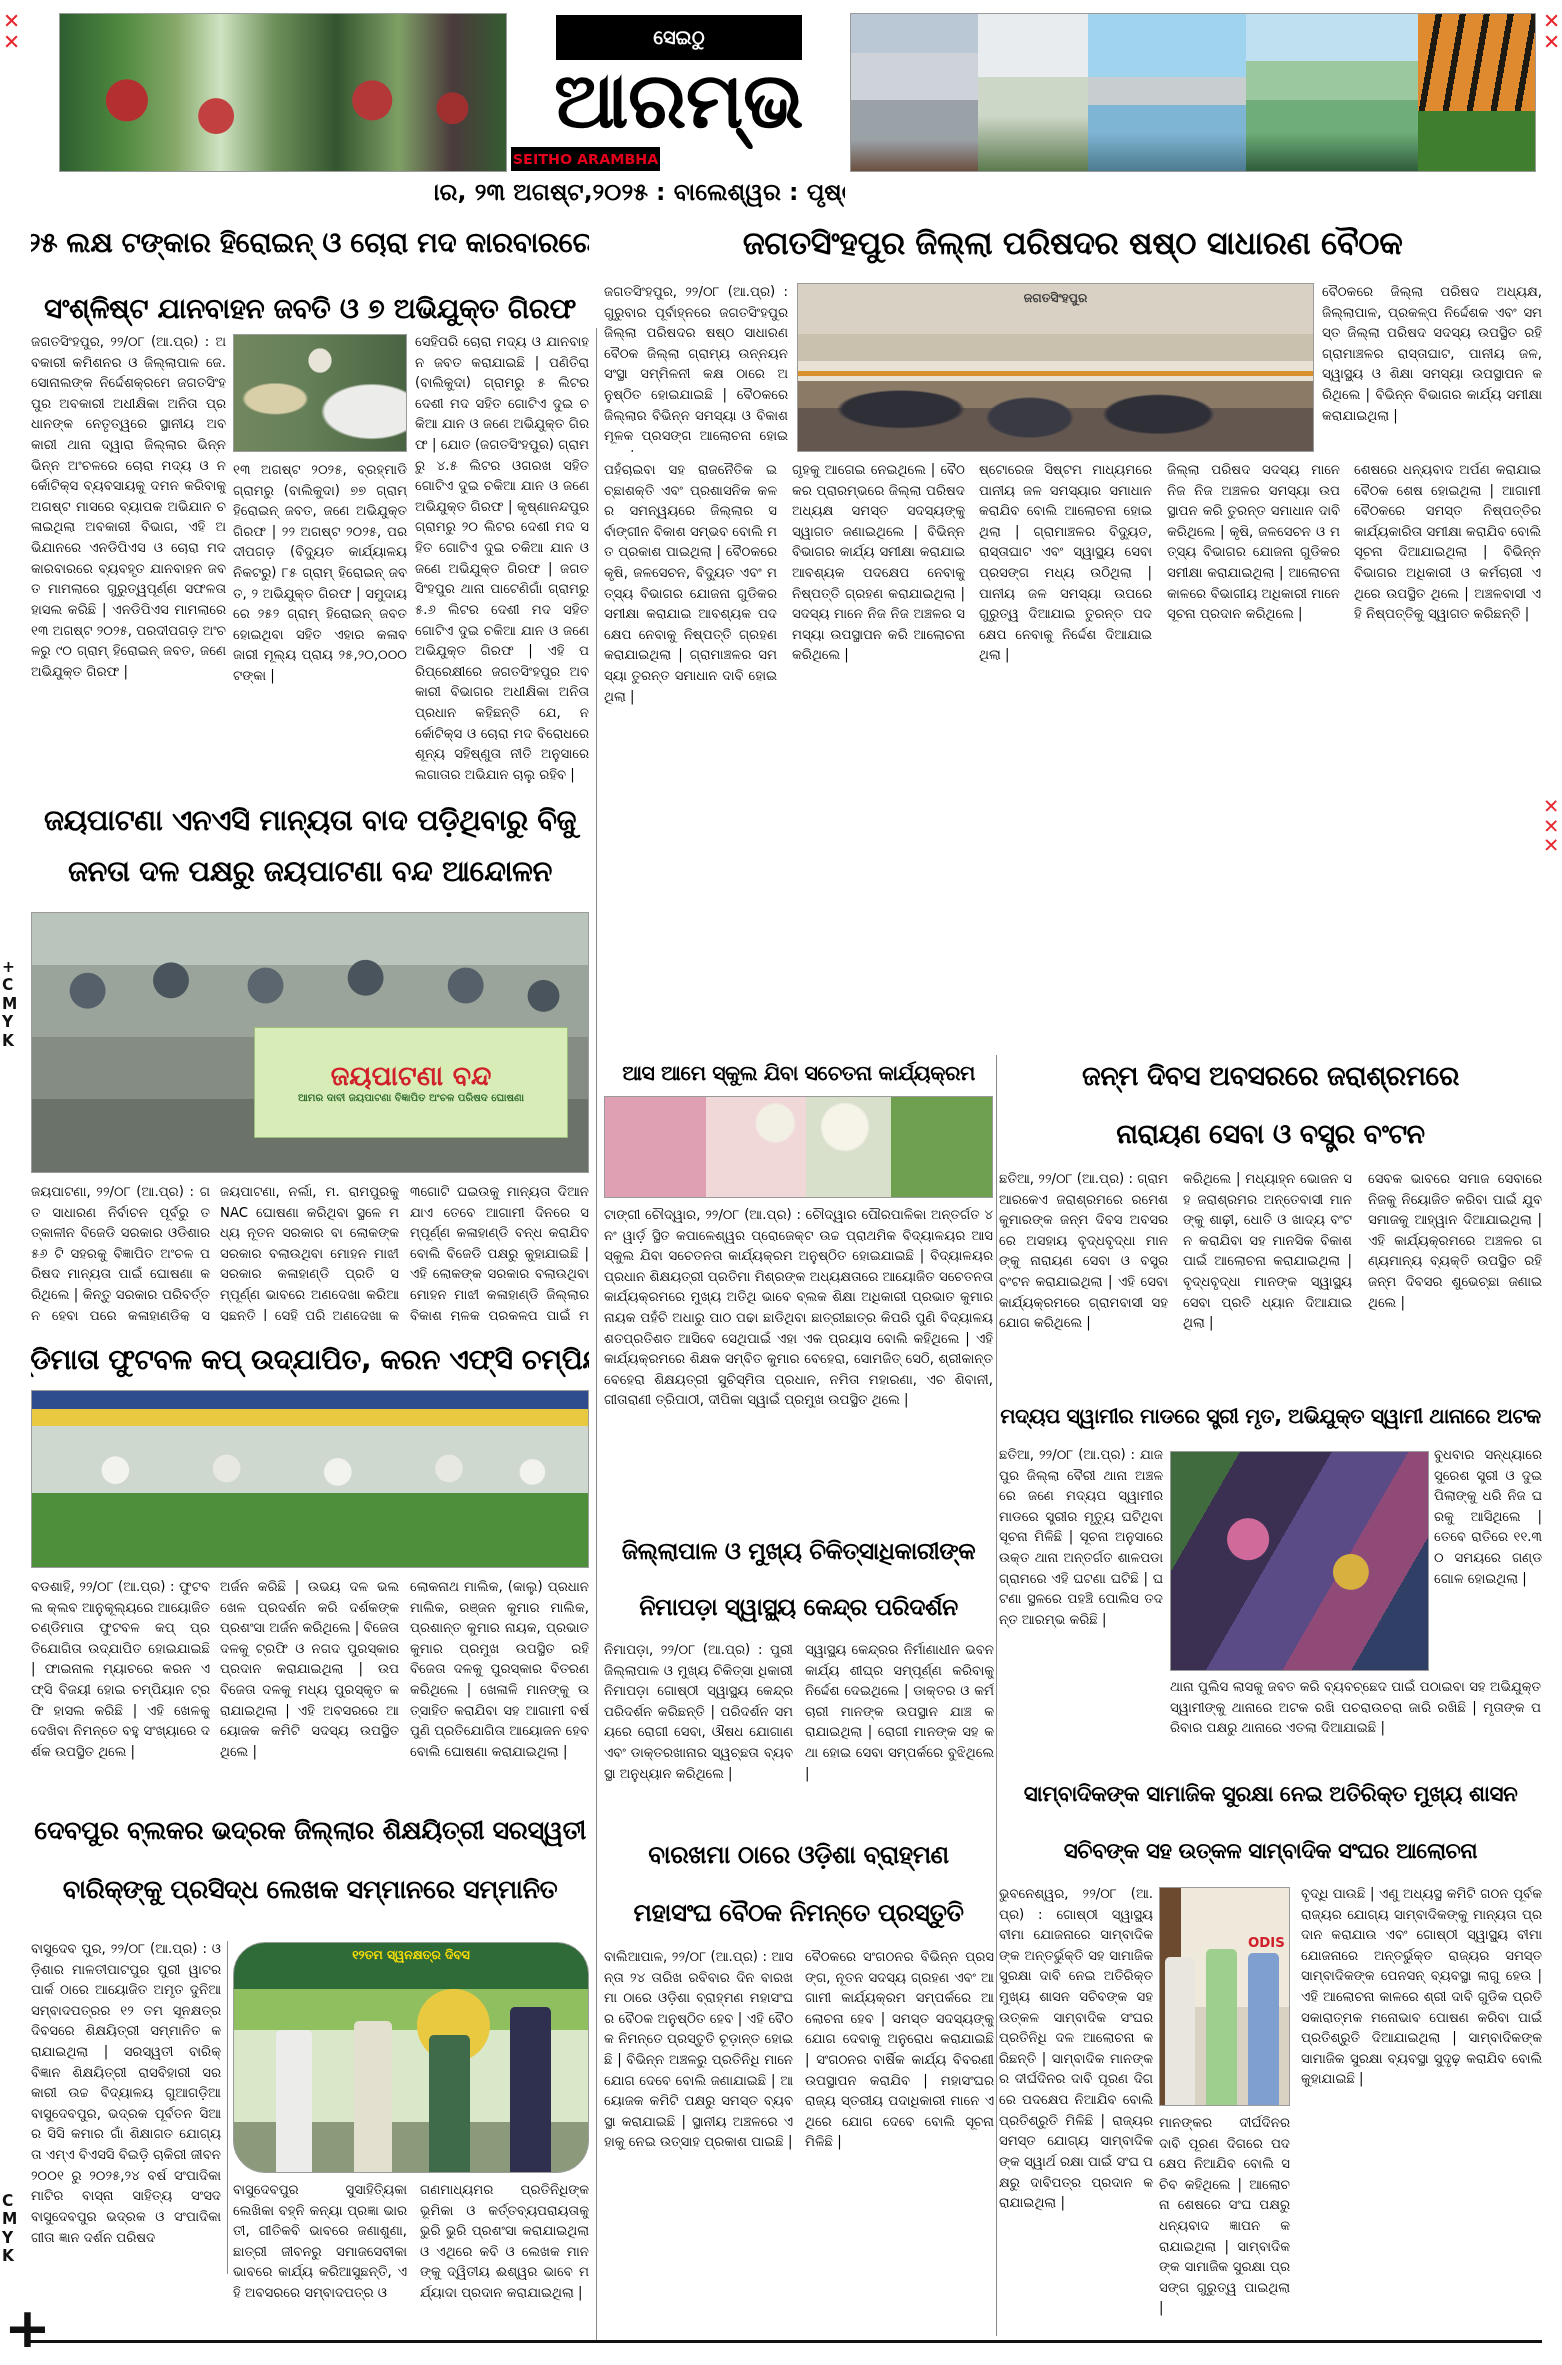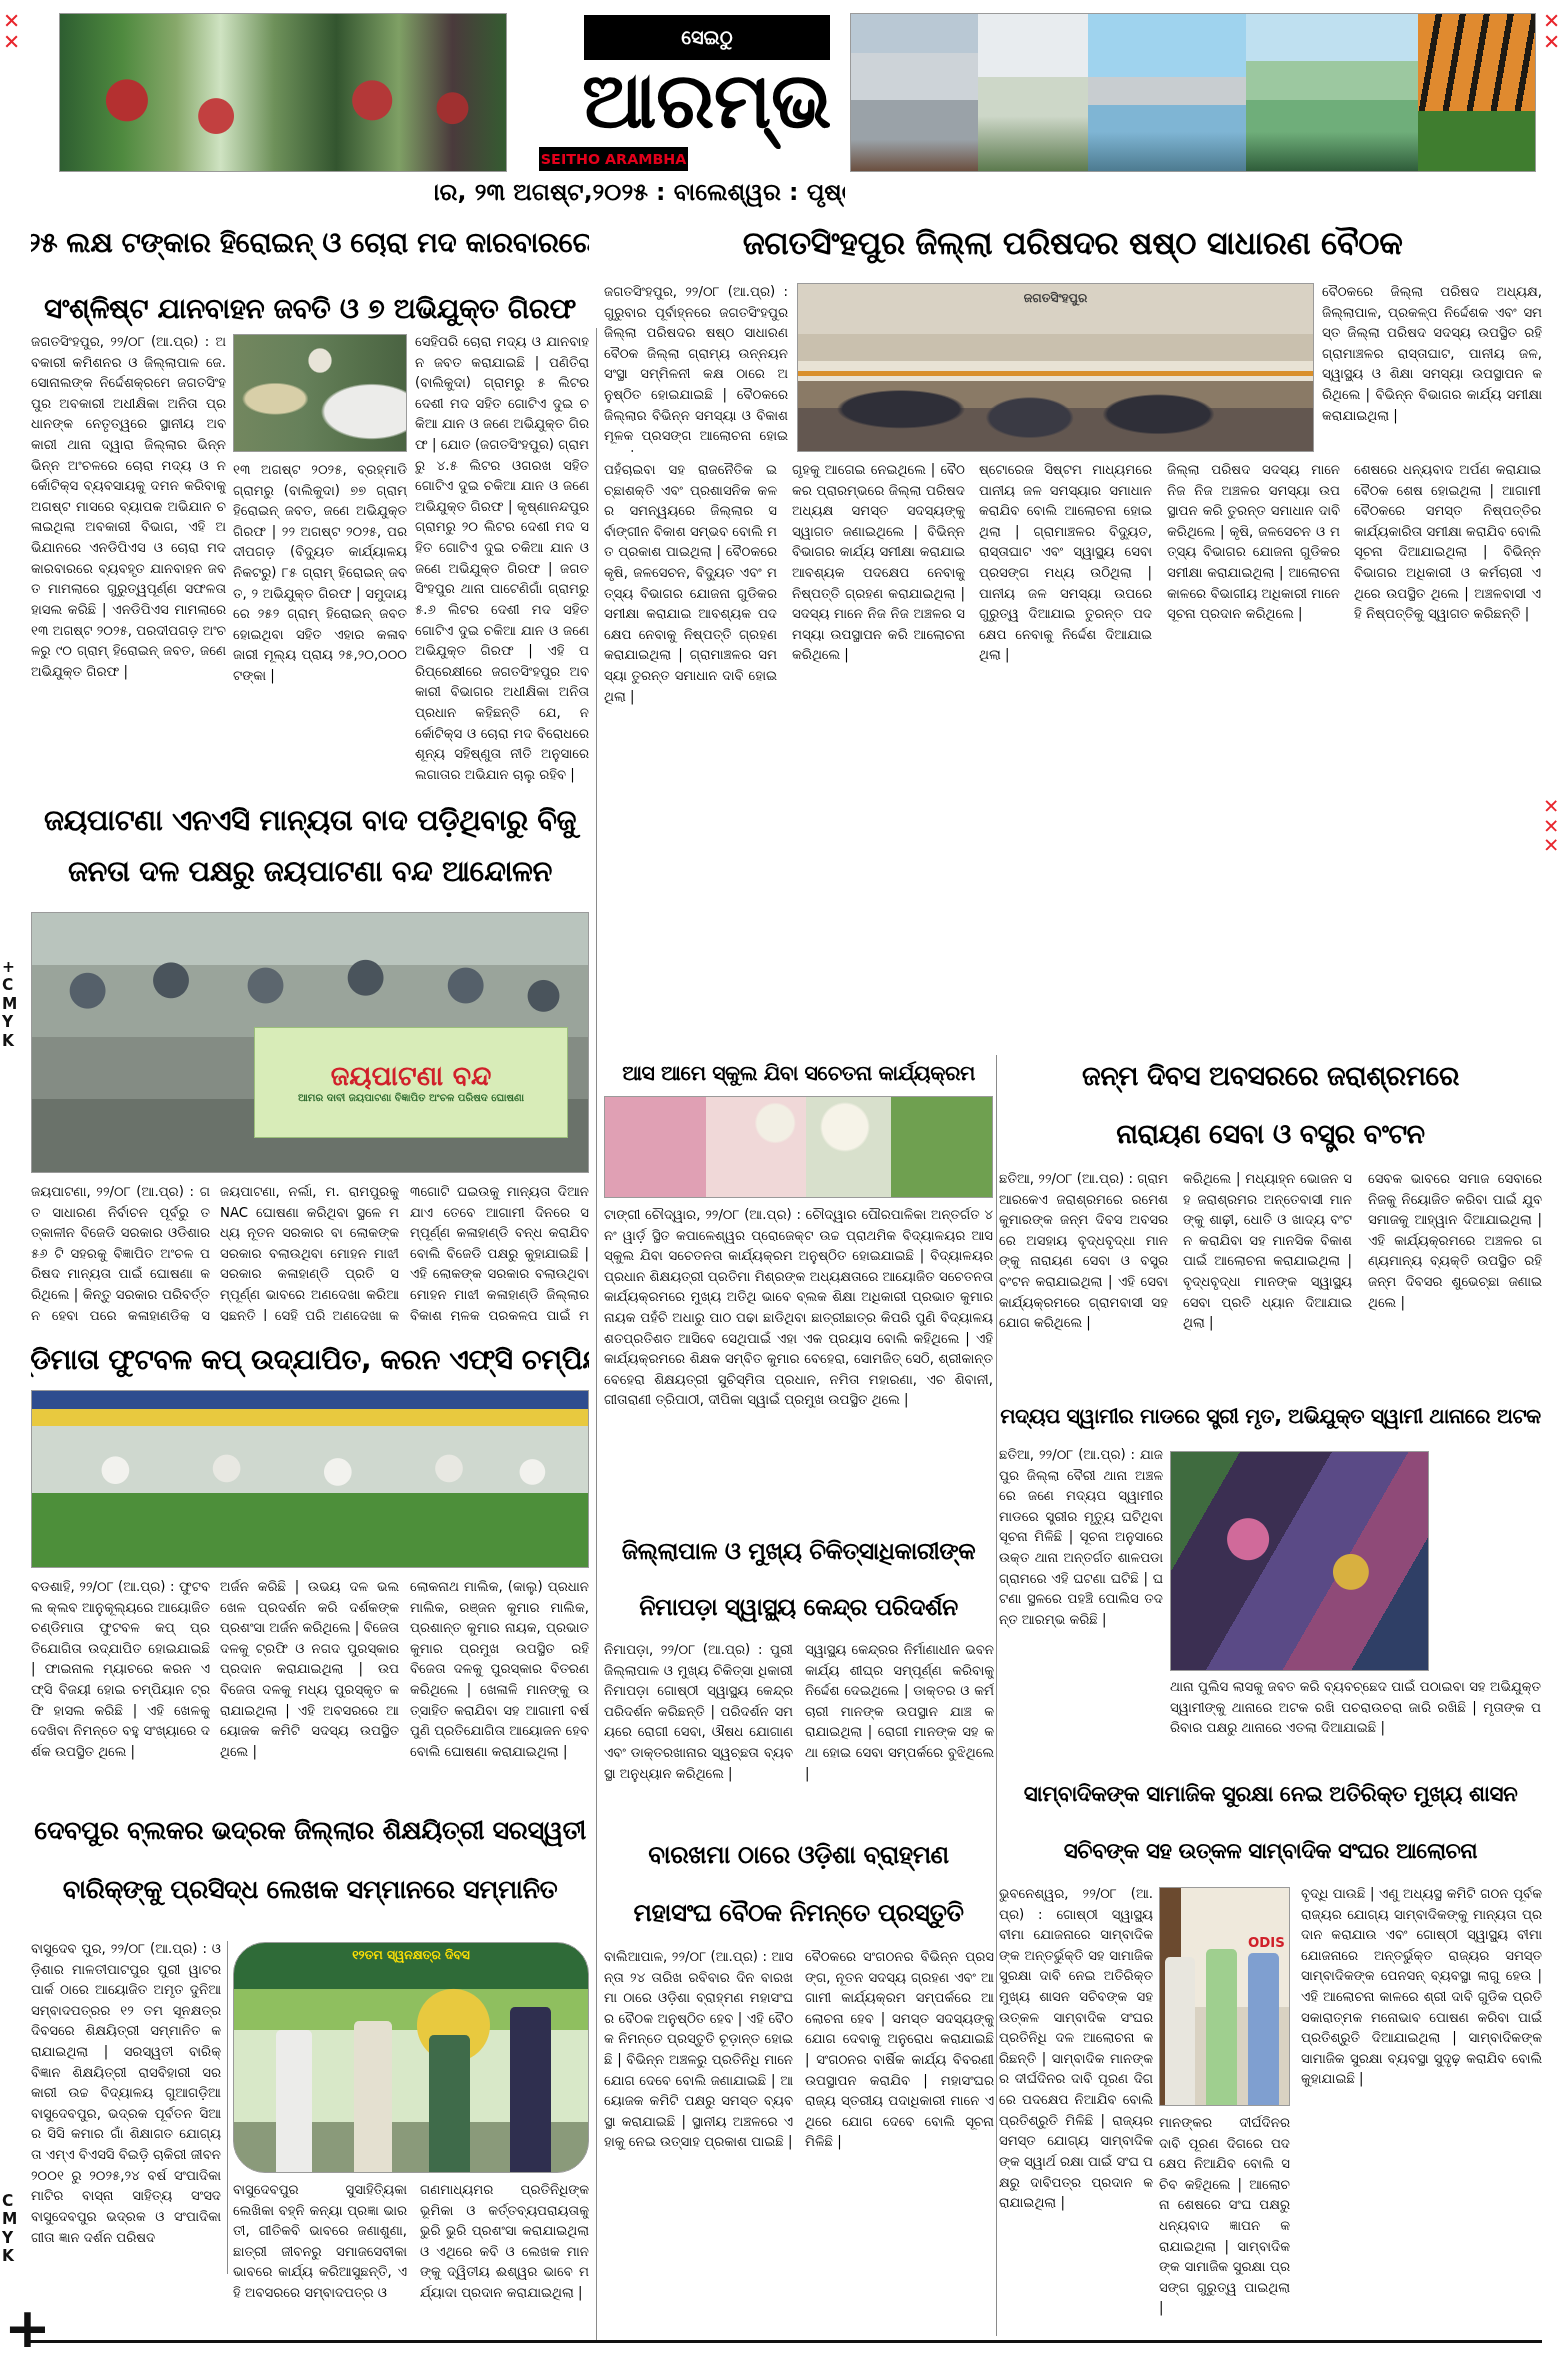--- a/index.html
+++ b/index.html
@@ -27,21 +27,21 @@
   <div class="abs regmark" style="left:3.1px;top:11.3px;font-size:20.5px;"><span>✕</span><br><span>✕</span></div>
   <div class="abs regmark" style="left:1543px;top:11.3px;font-size:20.5px;text-align:right;"><span>✕</span><br><span>✕</span></div>
 
   <div class="abs photo" style="left:59px;top:12.8px;width:448px;height:159px;
        background-image:radial-gradient(circle at 15% 55%,#b43030 0 20.5px,rgba(0,0,0,0) 21.5px),
        radial-gradient(circle at 35% 65%,#c24040 0 17.4px,rgba(0,0,0,0) 18.4px),
        radial-gradient(circle at 70% 55%,#b43838 0 19.5px,rgba(0,0,0,0) 20.5px),
        radial-gradient(circle at 88% 60%,#a03030 0 15.4px,rgba(0,0,0,0) 16.4px),
        linear-gradient(90deg,#2e5e31 0%,#4f8a3f 14%,#87a86a 26%,#cfe3c2 36%,#6e915a 48%,#33552f 62%,#7fa065 76%,#4a3a3c 88%,#355c31 100%);"></div>
 
-  <div class="abs" style="left:507px;top:12.8px;width:343px;height:159px;margin-left:28px;">
+  <div class="abs" style="left:507px;top:12.8px;width:343px;height:159px;">
     <div class="abs" style="left:49px;top:2.6px;width:246px;height:45px;background:#000;display:flex;align-items:center;justify-content:center;color:#fff;font-size:19.5px;font-weight:700;overflow:hidden;">
         <span>ସେଇଠୁ</span>
       </div>
     <div class="abs hl" style="left:0;top:41px;width:343px;height:95px;font-size:77px;">
         <span>ଆରମ୍ଭ</span>
       </div>
     <div class="abs" style="left:4.1px;top:134px;width:149px;height:24.6px;background:#000000;display:flex;align-items:center;justify-content:center;color:#e3001b;font-weight:700;font-size:14.3px;overflow:hidden;">
         <span>SEITHO ARAMBHA</span>
       </div>
   </div>
@@ -158,20 +158,21 @@
   <div class="abs bt" style="left:1368px;top:1169px;width:174px;height:215px;">ସେବକ ଭାବରେ ସମାଜ ସେବାରେ ନିଜକୁ ନିୟୋଜିତ କରିବା ପାଇଁ ଯୁବ ସମାଜକୁ ଆହ୍ୱାନ ଦିଆଯାଇଥିଲା | ଏହି କାର୍ଯ୍ୟକ୍ରମରେ ଅଞ୍ଚଳର ଗଣ୍ୟମାନ୍ୟ ବ୍ୟକ୍ତି ଉପସ୍ଥିତ ରହି ଜନ୍ମ ଦିବସର ଶୁଭେଚ୍ଛା ଜଣାଇଥିଲେ |</div>
 
   <div class="abs hl" style="left:999px;top:1396px;width:543px;height:40px;font-size:20.5px;">
       <span>ମଦ୍ୟପ ସ୍ୱାମୀର ମାଡରେ ସ୍ତ୍ରୀ ମୃତ, ଅଭିଯୁକ୍ତ ସ୍ୱାମୀ ଥାନାରେ ଅଟକ</span>
     </div>
   <div class="abs bt" style="left:999px;top:1445px;width:164px;height:318px;">ଛତିଆ, ୨୨/୦୮ (ଆ.ପ୍ର) : ଯାଜପୁର ଜିଲ୍ଲା ବୈରୀ ଥାନା ଅଞ୍ଚଳରେ ଜଣେ ମଦ୍ୟପ ସ୍ୱାମୀର ମାଡରେ ସ୍ତ୍ରୀର ମୃତ୍ୟୁ ଘଟିଥିବା ସୂଚନା ମିଳିଛି | ସୂଚନା ଅନୁସାରେ ଉକ୍ତ ଥାନା ଅନ୍ତର୍ଗତ ଶାଳପଡା ଗ୍ରାମରେ ଏହି ଘଟଣା ଘଟିଛି | ଘଟଣା ସ୍ଥଳରେ ପହଞ୍ଚି ପୋଲିସ ତଦନ୍ତ ଆରମ୍ଭ କରିଛି |</div>
   <div class="abs photo" style="left:1170px;top:1451px;width:259px;height:220px;
        background-image:radial-gradient(circle at 30% 40%,#d06a9a 0 20.5px,rgba(0,0,0,0) 21.5px),
        radial-gradient(circle at 70% 55%,#d8b040 0 17.4px,rgba(0,0,0,0) 18.4px),
        linear-gradient(120deg,#3f6b3f 0 18%,#3b2f52 18% 42%,#5a4a86 42% 62%,#8f4a78 62% 80%,#2f3f66 80% 100%);"></div>
+  <div class="abs bt" style="left:1434px;top:1445px;width:108px;height:225px;">ବୁଧବାର ସନ୍ଧ୍ୟାରେ ସୁରେଶ ସ୍ତ୍ରୀ ଓ ଦୁଇ ପିଲାଙ୍କୁ ଧରି ନିଜ ଘରକୁ ଆସିଥିଲେ | ତେବେ ରାତିରେ ୧୧.୩୦ ସମୟରେ ଗଣ୍ଡଗୋଳ ହୋଇଥିଲା |</div>
   <div class="abs bt" style="left:1170px;top:1677px;width:371px;height:87px;">ଥାନା ପୁଲିସ ଲାସକୁ ଜବତ କରି ବ୍ୟବଚ୍ଛେଦ ପାଇଁ ପଠାଇବା ସହ ଅଭିଯୁକ୍ତ ସ୍ୱାମୀଙ୍କୁ ଥାନାରେ ଅଟକ ରଖି ପଚରାଉଚରା ଜାରି ରଖିଛି | ମୃତାଙ୍କ ପରିବାର ପକ୍ଷରୁ ଥାନାରେ ଏତଲା ଦିଆଯାଇଛି |</div>
 
   <div class="abs hl" style="left:604px;top:1528px;width:389px;height:45px;font-size:23.6px;">
       <span>ଜିଲ୍ଲାପାଳ ଓ ମୁଖ୍ୟ ଚିକିତ୍ସାଧିକାରୀଙ୍କ</span>
     </div>
   <div class="abs hl" style="left:604px;top:1584px;width:389px;height:45px;font-size:23.6px;">
       <span>ନିମାପଡ଼ା ସ୍ୱାସ୍ଥ୍ୟ କେନ୍ଦ୍ର ପରିଦର୍ଶନ</span>
     </div>
   <div class="abs bt" style="left:604px;top:1640px;width:189px;height:183px;">ନିମାପଡ଼ା, ୨୨/୦୮ (ଆ.ପ୍ର) : ପୁରୀ ଜିଲ୍ଲାପାଳ ଓ ମୁଖ୍ୟ ଚିକିତ୍ସା ଧିକାରୀ ନିମାପଡ଼ା ଗୋଷ୍ଠୀ ସ୍ୱାସ୍ଥ୍ୟ କେନ୍ଦ୍ର ପରିଦର୍ଶନ କରିଛନ୍ତି | ପରିଦର୍ଶନ ସମୟରେ ରୋଗୀ ସେବା, ଔଷଧ ଯୋଗାଣ ଏବଂ ଡାକ୍ତରଖାନାର ସ୍ୱଚ୍ଛତା ବ୍ୟବସ୍ଥା ଅନୁଧ୍ୟାନ କରିଥିଲେ |</div>
   <div class="abs bt" style="left:805px;top:1640px;width:189px;height:183px;">ସ୍ୱାସ୍ଥ୍ୟ କେନ୍ଦ୍ରର ନିର୍ମାଣାଧୀନ ଭବନ କାର୍ଯ୍ୟ ଶୀଘ୍ର ସମ୍ପୂର୍ଣ୍ଣ କରିବାକୁ ନିର୍ଦ୍ଦେଶ ଦେଇଥିଲେ | ଡାକ୍ତର ଓ କର୍ମଚାରୀ ମାନଙ୍କ ଉପସ୍ଥାନ ଯାଞ୍ଚ କରାଯାଇଥିଲା | ରୋଗୀ ମାନଙ୍କ ସହ କଥା ହୋଇ ସେବା ସମ୍ପର୍କରେ ବୁଝିଥିଲେ |</div>

